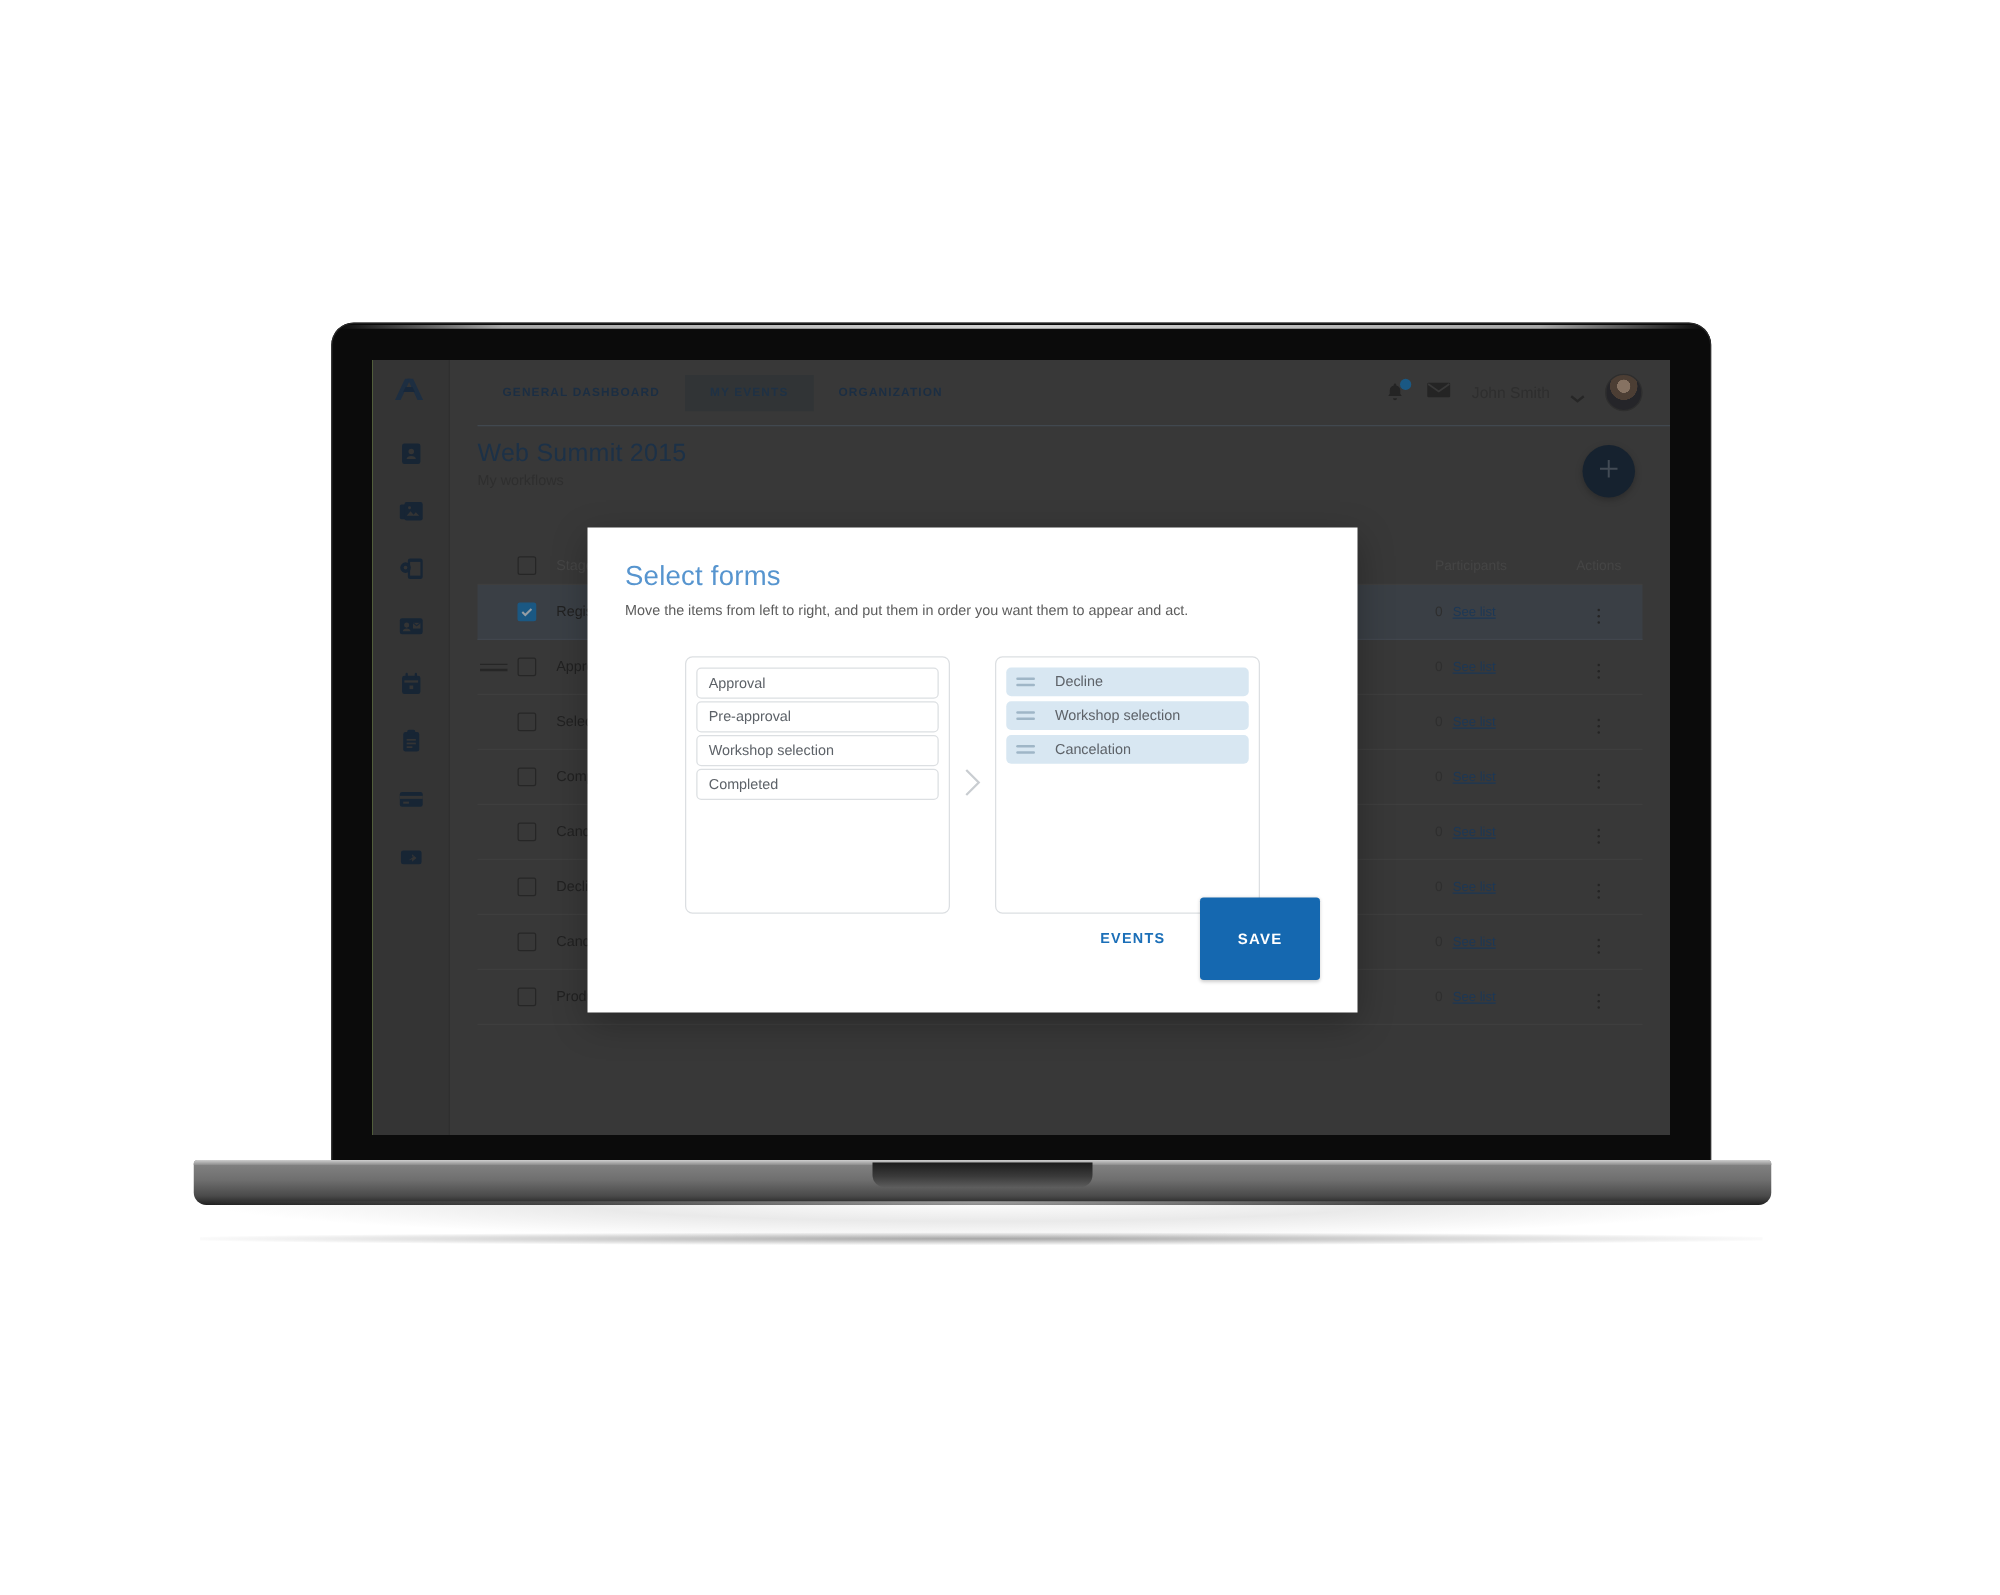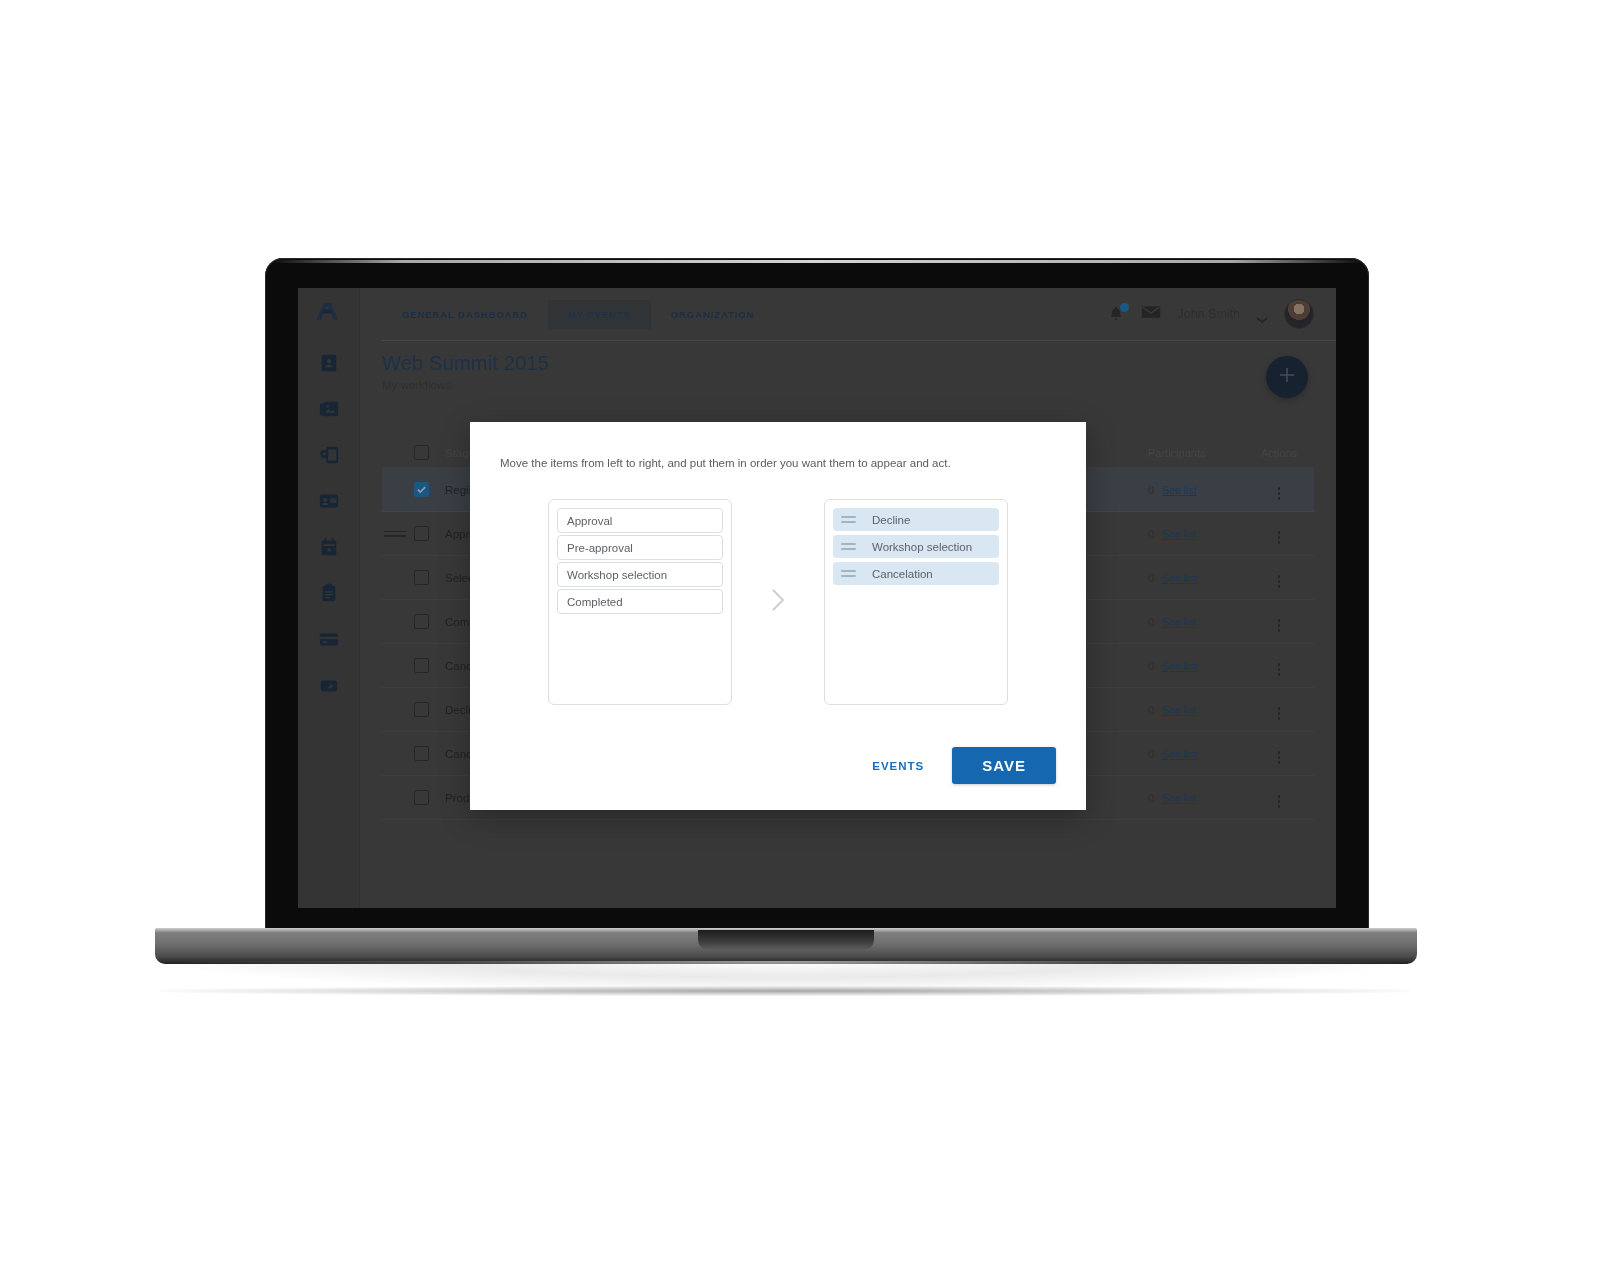--- a/index.html
+++ b/index.html
@@ -164,21 +164,21 @@
   }
   .modal-pad{ padding:26px 30px 0 30px; }
   .modal-title{ font-size:22px; color:#5795cf; font-weight:normal; letter-spacing:.2px; }
   .modal-desc{ font-size:11.5px; color:#5c5c5c; margin-top:9px; }
 
   .transfer{
     display:flex; align-items:flex-start; gap:0;
     margin-top:30px; padding:0 48px;
   }
   .panel{
-    width:184px; height:206px;
+    width:212px; height:206px;
     border:1px solid #dcdfe2; border-radius:6px;
     padding:8px 8px 0 8px;
   }
   .arrow-col{
     flex:1 1 auto; height:206px; display:flex; align-items:center; justify-content:center;
   }
   .arrow-col svg{ width:22px; height:30px; color:#c9cdd1; }
 
   .src-item{
     height:25px; border:1px solid #dcdfe2; border-radius:4px;
@@ -197,23 +197,23 @@
     position:absolute; right:30px; bottom:26px;
     display:flex; align-items:center; gap:22px;
   }
   .btn-cancel{
     background:none; border:none; cursor:pointer;
     font-family:inherit; font-size:11.5px; font-weight:bold; letter-spacing:1px;
     color:#1b6fb8; padding:8px 6px;
   }
   .btn-save{
     border:none; cursor:pointer; font-family:inherit;
-    font-size:15px; font-weight:bold; letter-spacing:1px;
+    font-size:12px; font-weight:bold; letter-spacing:1px;
     color:#ffffff; background:#1568b0;
-    padding:10px 30px; border-radius:3px;
+    padding:26px 30px; border-radius:3px;
     box-shadow:0 1px 3px rgba(0,0,0,.2);
   }
 </style>
 </head>
 <body>
 
 <div id="stage">
 
   <div class="laptop-lid">
     <div class="lid-hilite"></div>
@@ -499,20 +499,21 @@
                 <i></i>
                 <i></i>
               </span></div>
         </div>
       </div>
 
       <div class="scrim"></div>
 
       <div class="modal">
         <div class="modal-pad">
+          <div class="modal-title">Select forms</div>
           <div class="modal-desc">Move the items from left to right, and put them in order you want them to appear and act.</div>
 
           <div class="transfer">
             <div class="panel">
               <div class="src-item">Approval</div>
               <div class="src-item">Pre-approval</div>
               <div class="src-item">Workshop selection</div>
               <div class="src-item">Completed</div>
             </div>
 

